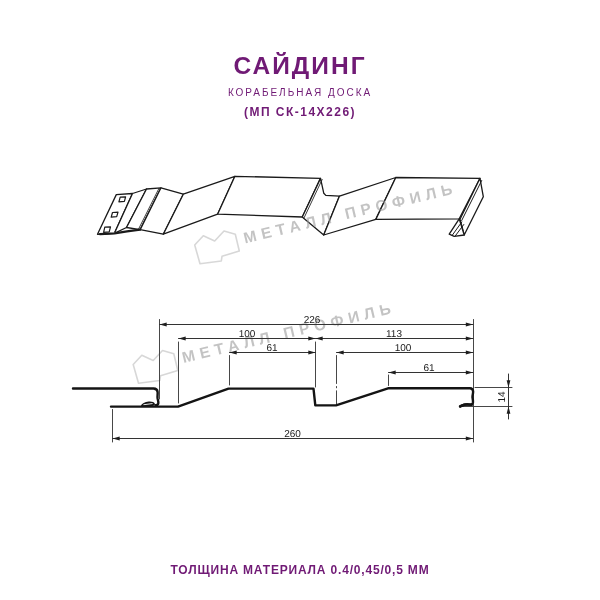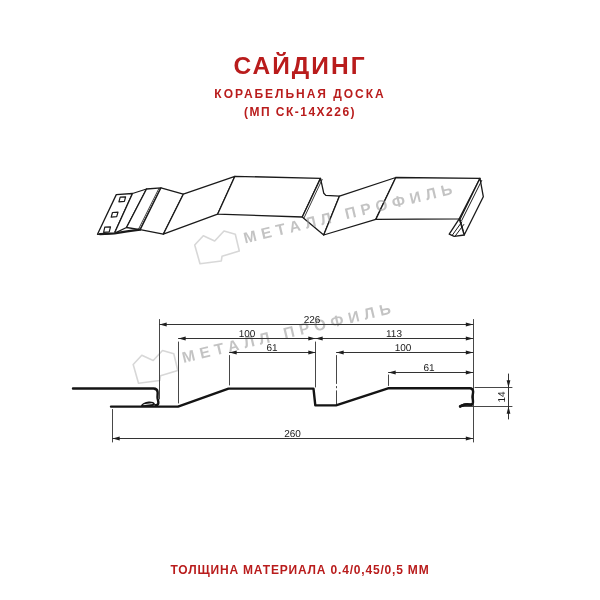--- a/index.html
+++ b/index.html
@@ -1,27 +1,27 @@
 <!DOCTYPE html>
 <html><head>
 <meta charset="utf-8">
 <style>
   html,body{margin:0;padding:0;background:#fff;}
   #page{position:relative;width:600px;height:600px;background:#fff;overflow:hidden;will-change:transform;
         font-family:"Liberation Sans",sans-serif;}
   .t{position:absolute;left:0;width:600px;text-align:center;line-height:1;
-     color:#b91c1c;white-space:nowrap;}
+     color:#701a75;white-space:nowrap;}
 </style>
 </head>
 <body>
 <div id="page">
 
   <div class="t" id="title" style="top:53.8px;font-size:24.5px;font-weight:700;letter-spacing:2px;">САЙДИНГ</div>
 
-  <div class="t" id="sub1" style="top:88.2px;font-size:12px;font-weight:700;letter-spacing:1.97px;">КОРАБЕЛЬНАЯ ДОСКА</div>
+  <div class="t" id="sub1" style="top:88.2px;font-size:10px;font-weight:400;letter-spacing:1.97px;">КОРАБЕЛЬНАЯ ДОСКА</div>
 
   <div class="t" id="sub2" style="top:106px;font-size:12px;font-weight:700;letter-spacing:1.48px;">(МП СК-14Х226)</div>
 
   <div class="t" id="footer" style="top:564px;font-size:12px;font-weight:700;letter-spacing:0.82px;">ТОЛЩИНА МАТЕРИАЛА 0.4/0,45/0,5 ММ</div>
 
   <svg width="600" height="600" viewBox="0 0 600 600" style="position:absolute;top:0;left:0;" fill="none" stroke-linejoin="round" stroke-linecap="round">
     <defs>
       <path id="arr" d="M0,0 L-7.2,1.9 L-7.2,-1.9 Z"></path>
     </defs>
 

